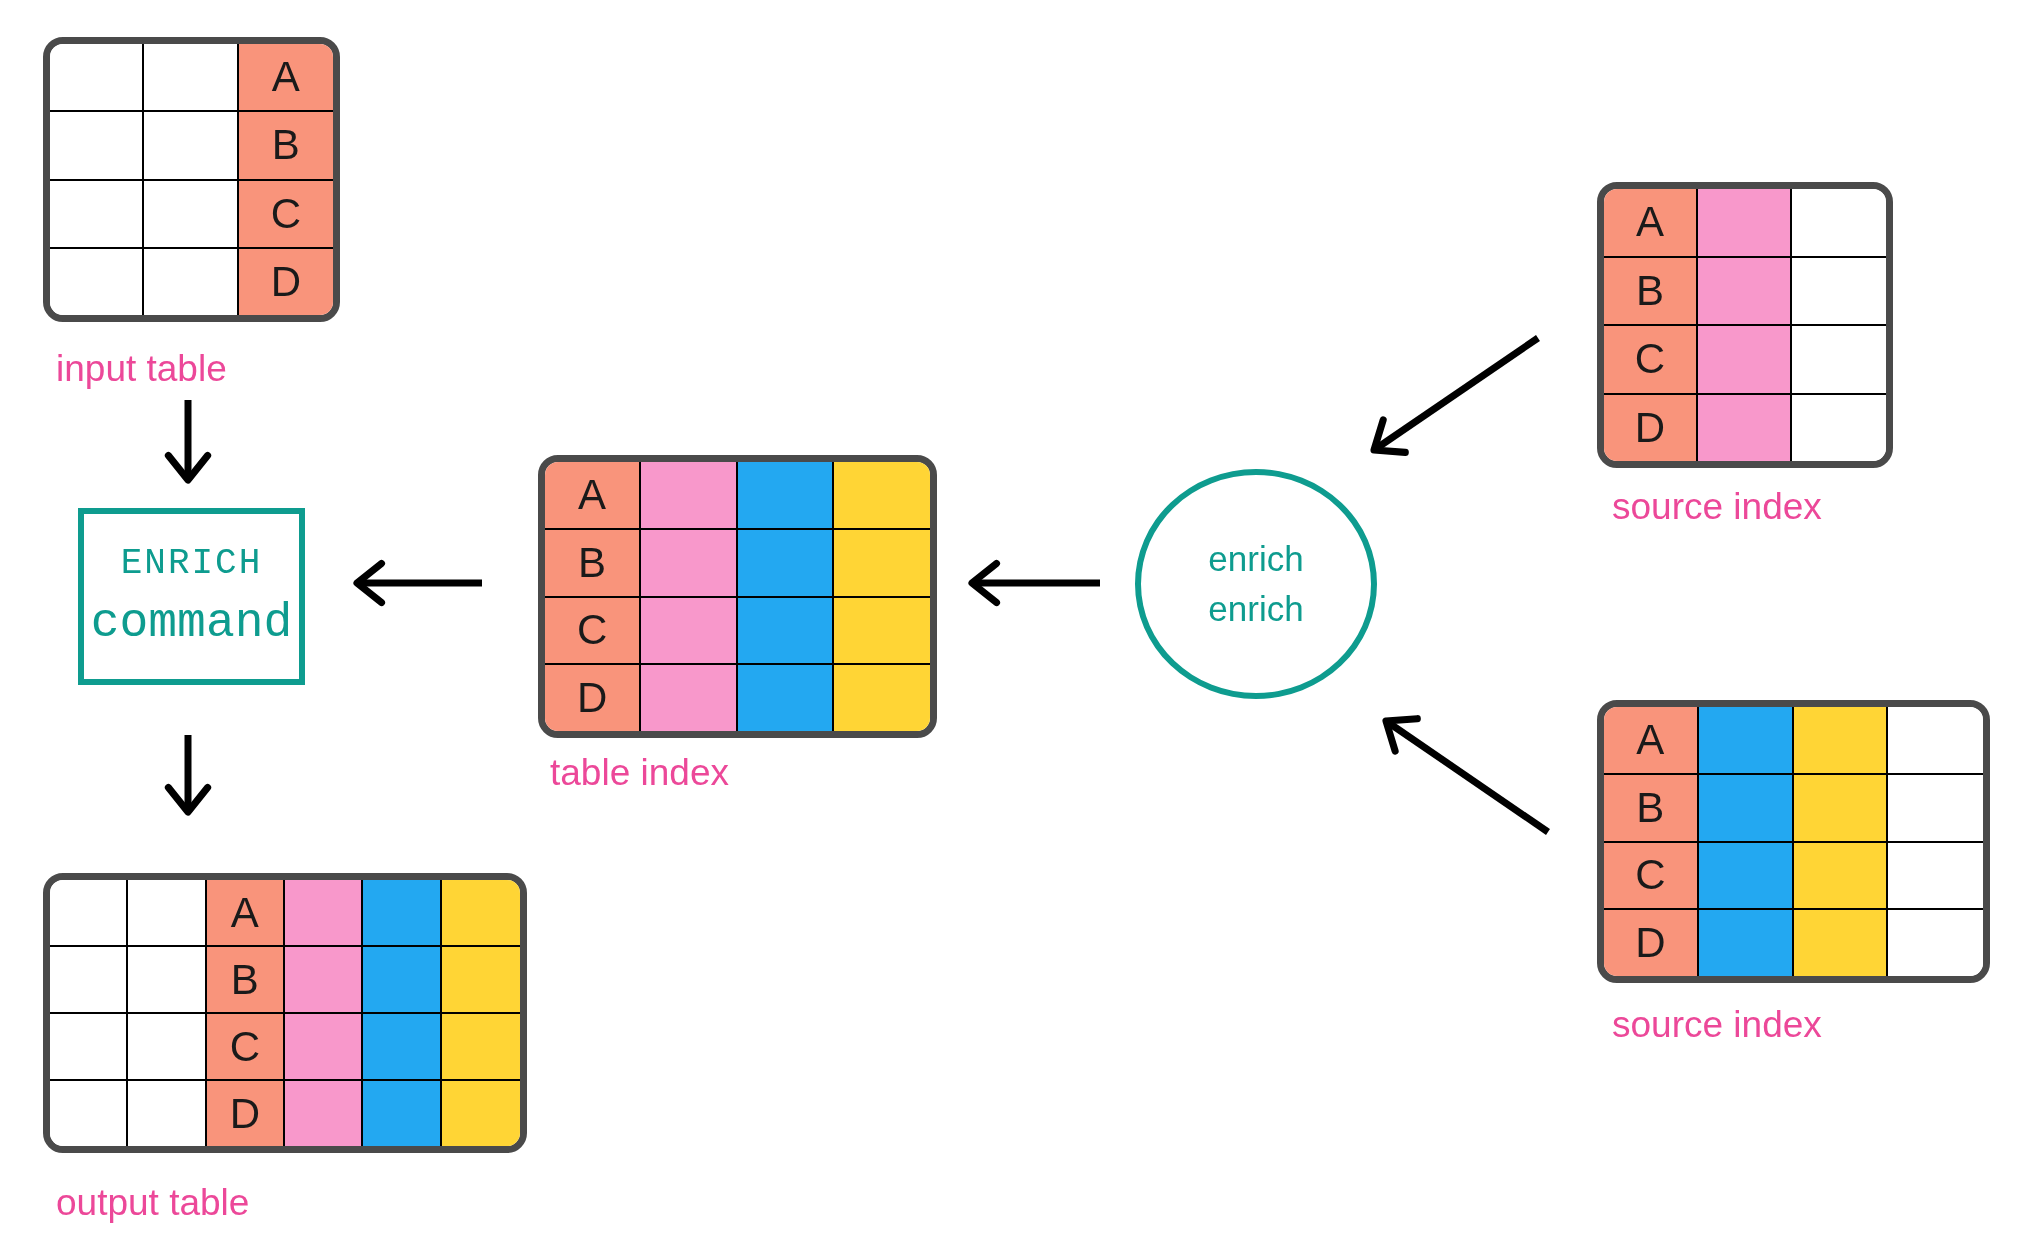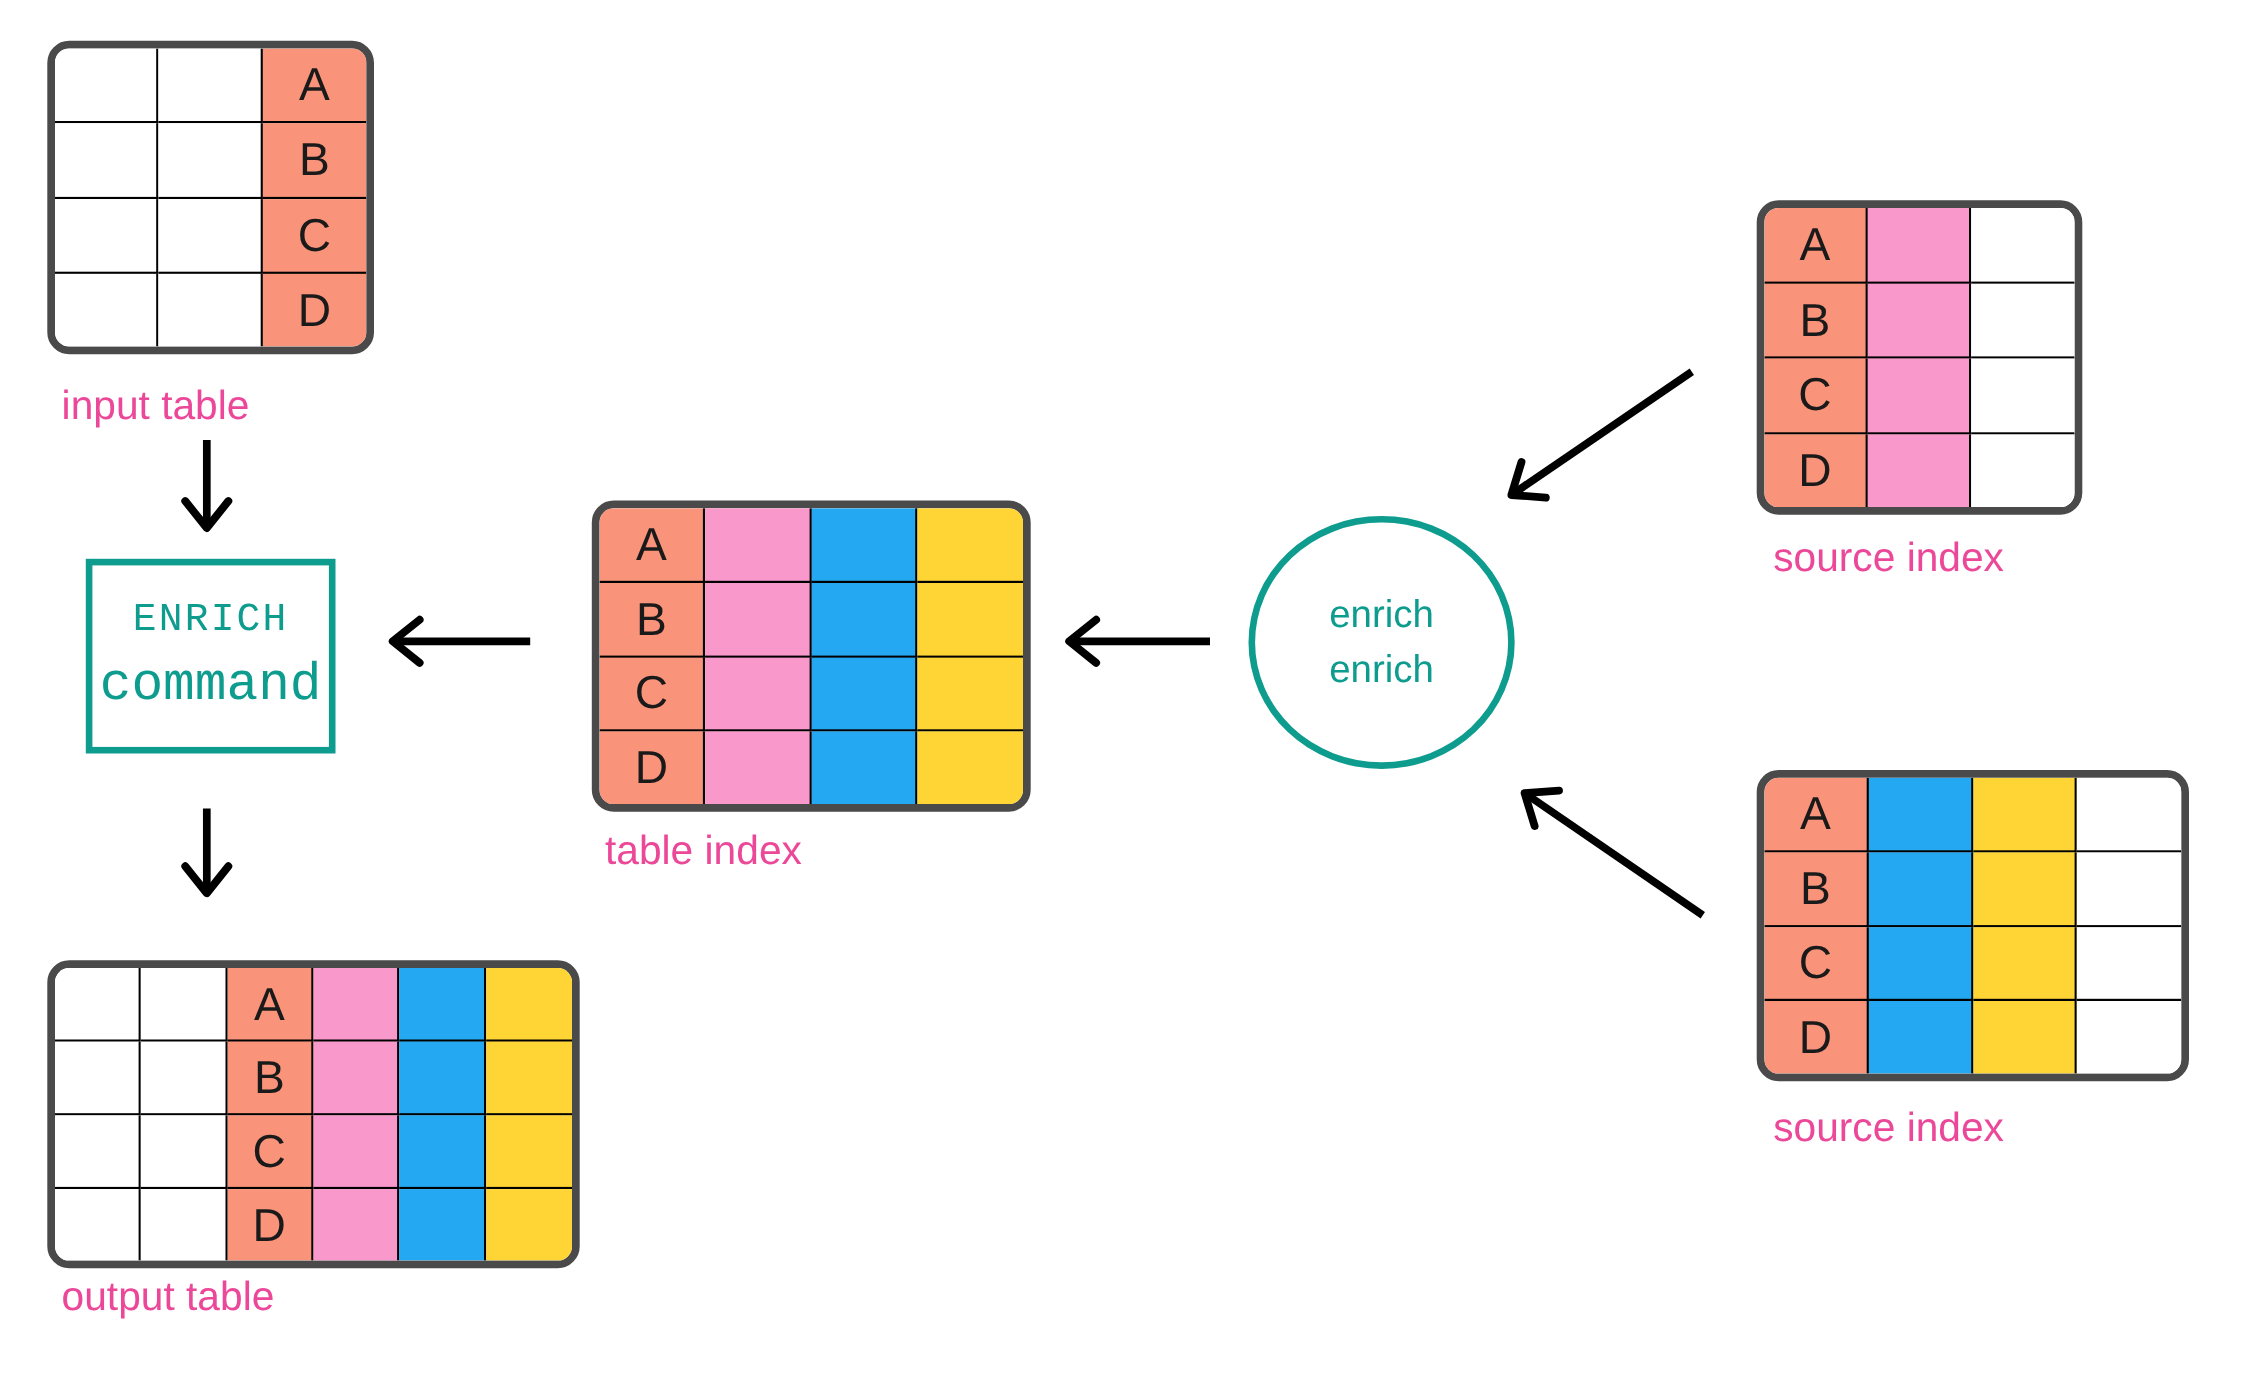--- a/index.html
+++ b/index.html
@@ -107,21 +107,21 @@
         <div class="cell" style="background: rgb(35, 168, 241);"></div>
         <div class="cell last-col" style="background: rgb(255, 213, 53);"></div>
         <div class="cell last-row" style="background: rgb(255, 255, 255);"></div>
         <div class="cell last-row" style="background: rgb(255, 255, 255);"></div>
         <div class="cell last-row" style="background: rgb(249, 148, 123);">D</div>
         <div class="cell last-row" style="background: rgb(248, 152, 203);"></div>
         <div class="cell last-row" style="background: rgb(35, 168, 241);"></div>
         <div class="cell last-col last-row" style="background: rgb(255, 213, 53);"></div>
       </div>
   </div>
-  <div class="lbl" style="left:56px; top:1158px;">output table</div>
+  <div class="lbl" style="left:56px; top:1182px;">output table</div>
 
   <div class="tbl" style="left:538px; top:455px; width:399px; height:283px;">
     <div class="grid" style="grid-template-columns: repeat(4, 1fr);">
         <div class="cell" style="background: rgb(249, 148, 123);">A</div>
         <div class="cell" style="background: rgb(248, 152, 203);"></div>
         <div class="cell" style="background: rgb(35, 168, 241);"></div>
         <div class="cell last-col" style="background: rgb(255, 213, 53);"></div>
         <div class="cell" style="background: rgb(249, 148, 123);">B</div>
         <div class="cell" style="background: rgb(248, 152, 203);"></div>
         <div class="cell" style="background: rgb(35, 168, 241);"></div>

